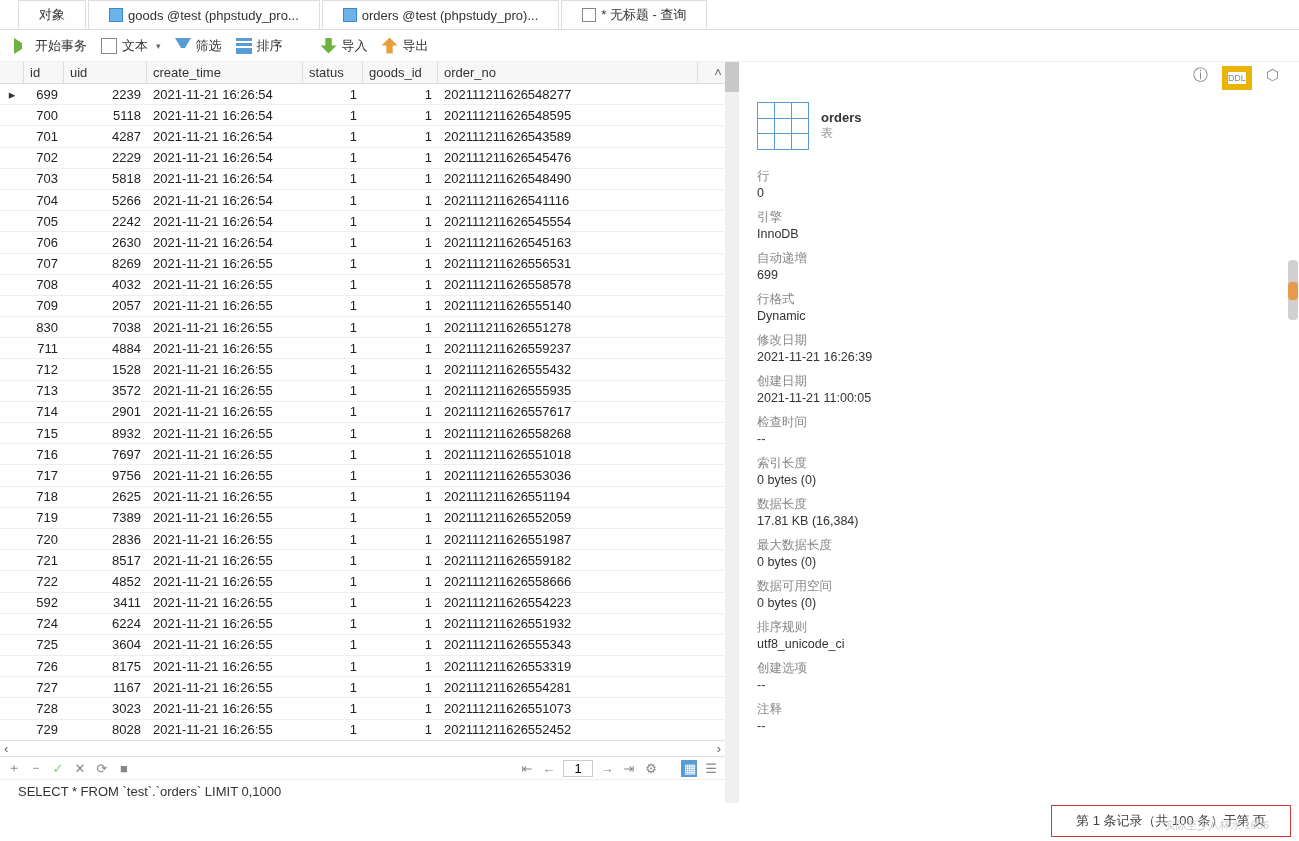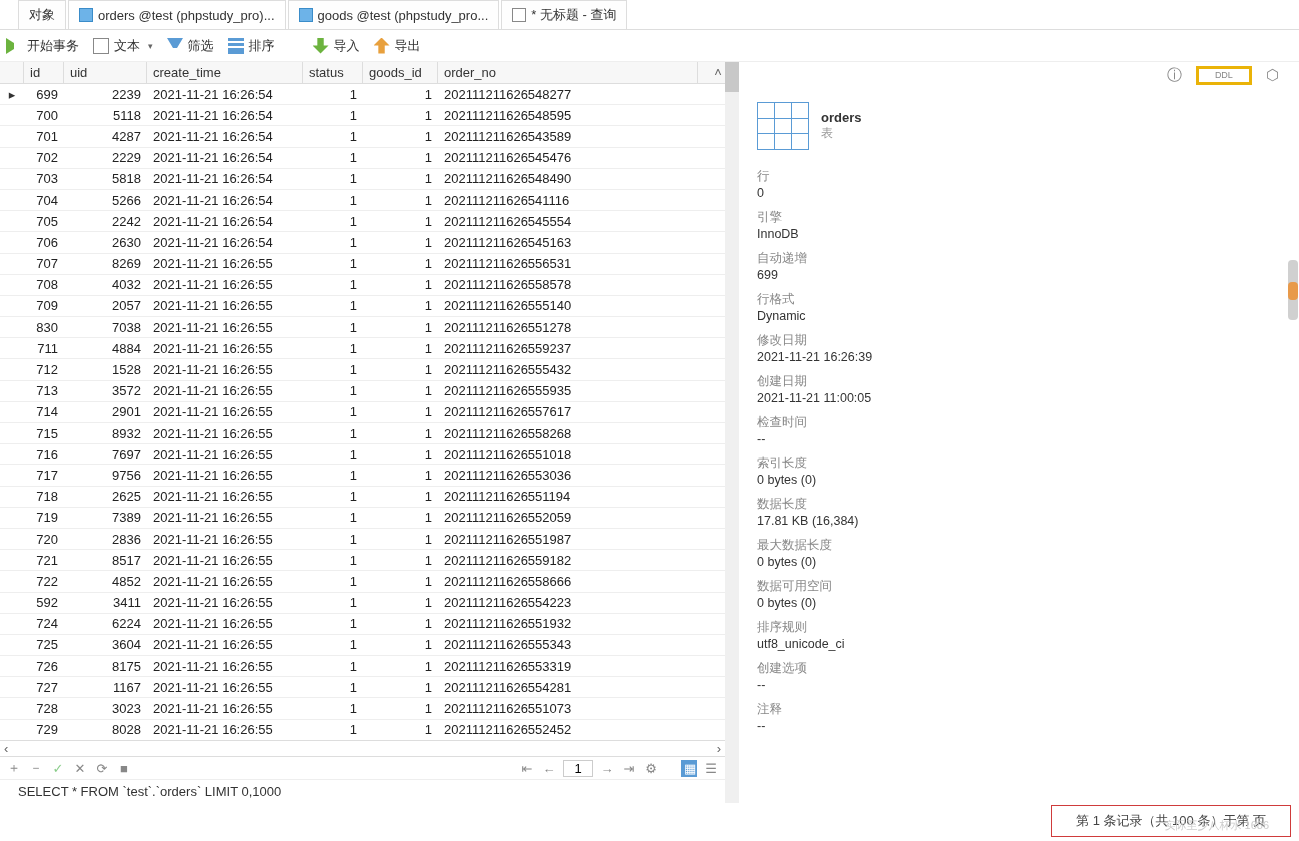--- a/index.html
+++ b/index.html
@@ -1,23 +1,23 @@
 <!DOCTYPE html>
 <html><head>
 <meta charset="utf-8">
 <style>
 *{margin:0;padding:0;box-sizing:border-box;font-family:"Microsoft YaHei",Arial,sans-serif;font-size:13px}
 body{background:#fff;width:1299px;height:841px;overflow:hidden;position:relative}
 .tabs{display:flex;border-bottom:1px solid #ddd;height:30px;align-items:stretch;padding-left:18px}
-.tab{display:flex;align-items:center;padding:0 10px;border:1px solid #ddd;border-bottom:none;margin-right:2px;background:#fefefe;cursor:pointer;gap:5px;color:#333}
+.tab{display:flex;align-items:center;padding:0 20px;border:1px solid #ddd;border-bottom:none;margin-right:2px;background:#fefefe;cursor:pointer;gap:5px;color:#333}
 .tab.active{background:#fff}
 .tab .ticon{width:14px;height:14px;display:inline-block}
 .ticon-table{background:linear-gradient(#6db3e8,#6db3e8);border:1px solid #3a8cc9}
 .ticon-query{background:linear-gradient(#fff,#fff);border:1px solid #888}
-.toolbar{display:flex;align-items:center;height:32px;padding:0 6px;gap:14px;border-bottom:1px solid #eee}
+.toolbar{display:flex;align-items:center;height:32px;padding:0 14px;gap:14px;border-bottom:1px solid #eee}
 .tbtn{display:flex;align-items:center;gap:5px;cursor:pointer;color:#333}
 .tbtn .ico{width:16px;height:16px;display:inline-block}
 .ico-play{border-left:8px solid #6cb33f;border-top:5px solid transparent;border-bottom:5px solid transparent;width:0;height:0}
 .ico-doc{border:1px solid #888;background:#fff;width:12px;height:14px}
 .ico-filter{width:0;height:0;border-left:6px solid transparent;border-right:6px solid transparent;border-top:10px solid #5a9bd5}
 .ico-sort{width:12px;height:14px;background:linear-gradient(#5a9bd5 0 3px,transparent 3px 5px,#5a9bd5 5px 8px,transparent 8px 10px,#5a9bd5 10px)}
 .ico-import{width:14px;height:14px;background:#6cb33f;clip-path:polygon(30% 0,70% 0,70% 50%,100% 50%,50% 100%,0 50%,30% 50%)}
 .ico-export{width:14px;height:14px;background:#e8a03d;clip-path:polygon(50% 0,100% 50%,70% 50%,70% 100%,30% 100%,30% 50%,0 50%)}
 .dd::after{content:"▾";font-size:9px;margin-left:3px;color:#666}
 .main{display:flex;height:calc(100% - 100px)}
@@ -62,27 +62,27 @@
 .rscroll .th{position:absolute;top:22px;width:100%;height:18px;background:#e89a4a;border-radius:4px}
 .watermark{position:absolute;right:30px;bottom:8px;color:#ccc;font-size:11px}
 </style>
 </head>
 <body>
 
 <div class="tabs" id="tabbar">
     <div class="tab">
       <span>对象</span>
     </div>
+    <div class="tab">
+      <span class="ticon ticon-table"></span>
+      <span>goods @test (phpstudy_pro...</span>
+    </div>
     <div class="tab active">
       <span class="ticon ticon-table"></span>
       <span>orders @test (phpstudy_pro)...</span>
-    </div>
-    <div class="tab">
-      <span class="ticon ticon-table"></span>
-      <span>goods @test (phpstudy_pro...</span>
     </div>
     <div class="tab">
       <span class="ticon ticon-query"></span>
       <span>* 无标题 - 查询</span>
     </div>
   </div>
 
 <div class="toolbar">
   <div class="tbtn">
       <span class="ico ico-play"></span>
@@ -430,21 +430,21 @@
     <div class="sqlbar">SELECT * FROM `test`.`orders` LIMIT 0,1000</div>
   </div>
 
   <div class="vscroll">
       <div class="thumb"></div>
     </div>
 
   <div class="sidepanel">
     <div class="sp-icons">
       <span>ⓘ</span>
-      <span style="border:3px solid #eab308;font-size:9px;padding:1px 16px">DDL</span>
+      <span style="border:6px solid #eab308;font-size:9px;padding:1px 0">DDL</span>
       <span>⬡</span>
     </div>
     <div class="sp-head">
       <div class="sp-tableicon">
           <i></i>
           <i></i>
           <i></i>
           <i></i>
           <i></i>
           <i></i>

